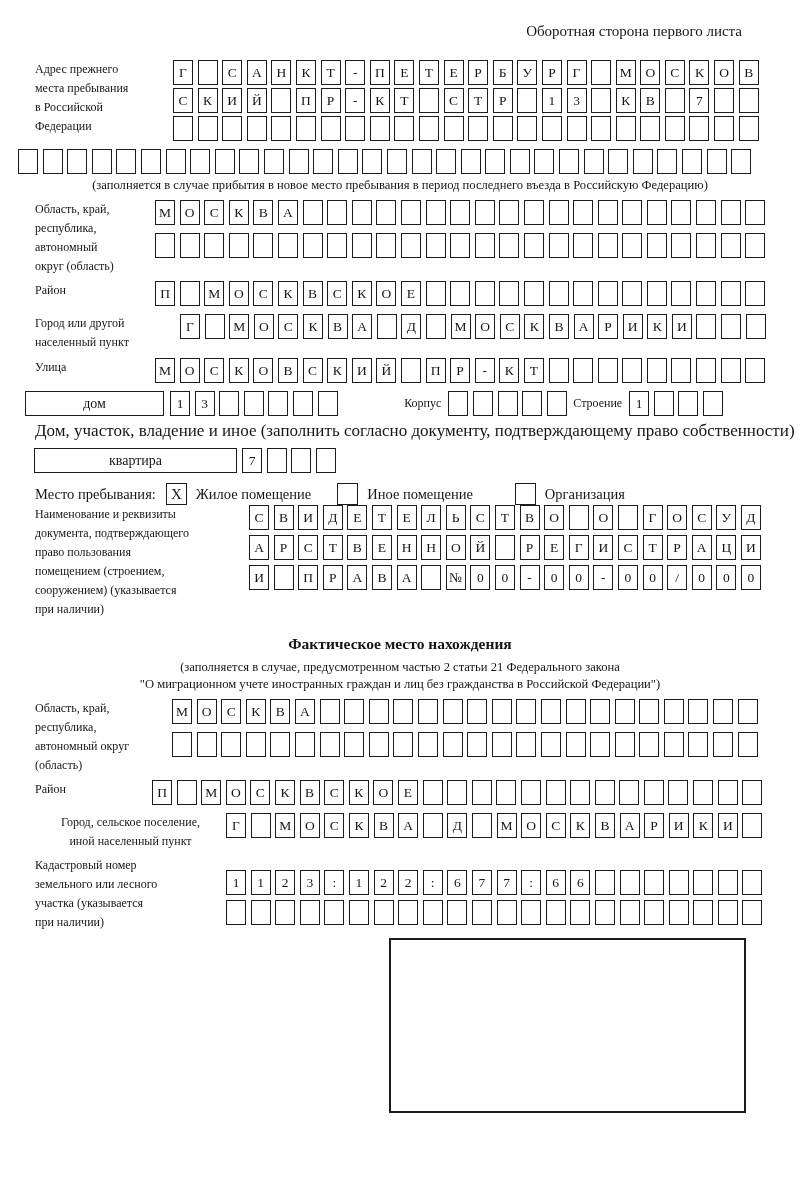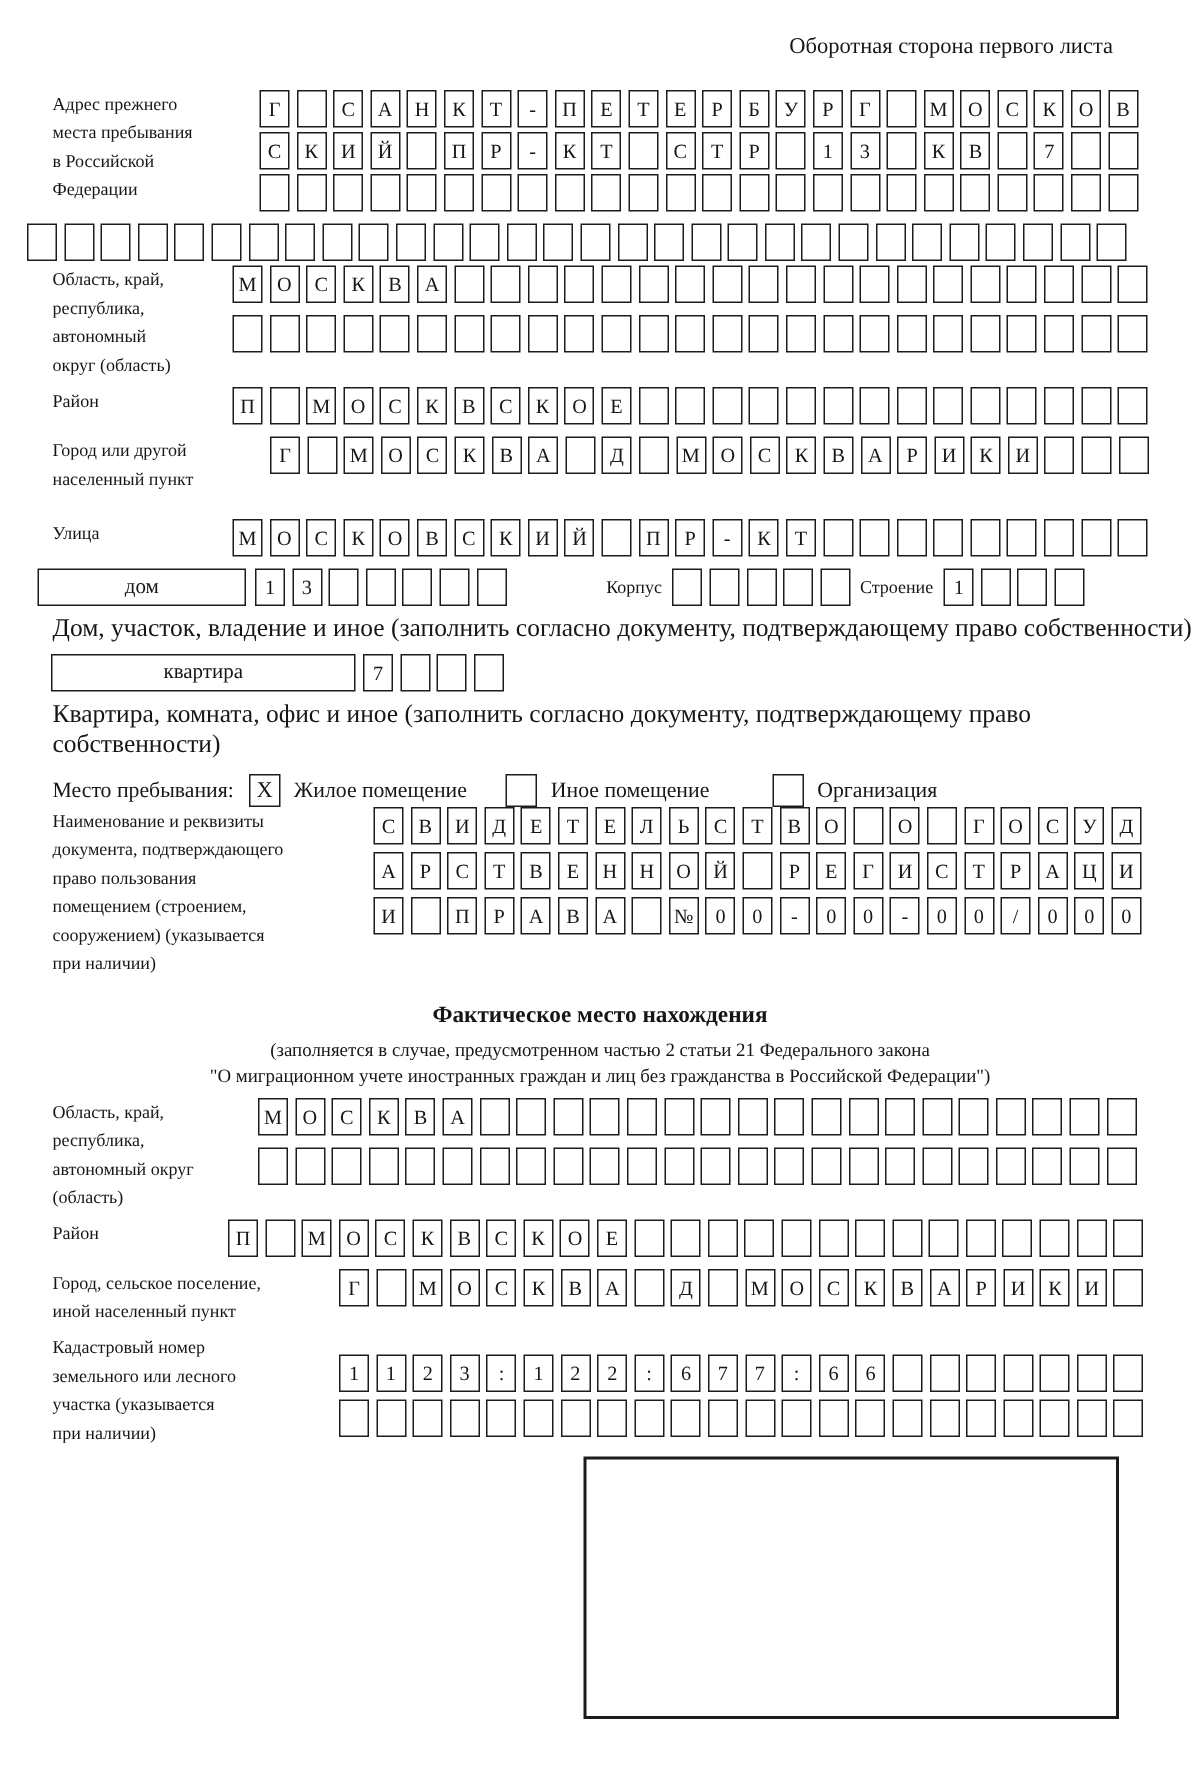--- a/index.html
+++ b/index.html
@@ -14,21 +14,21 @@
   .frow{display:flex;margin:0 0 5px 35px;}
   .fcol{display:flex;flex-direction:column;}
   .w-prev{width:138px;}
   .w-obl{width:120px;}
   .w-raion{width:120px;}
   .w-gorod{width:145px;}
   .w-ul{width:120px;}
   .w-doc{width:214px;}
   .w-fobl{width:137px;}
   .w-fraion{width:117px;}
-  .w-fgorod{width:191px;}
+  .w-fgorod{width:191px;text-align:center;}
   .w-kad{width:191px;}
   .note-center{text-align:center;font-size:12.6px;line-height:17px;margin:2px 0 6px;white-space:pre-line;}
   .sec-title{text-align:center;font-weight:bold;font-size:15.5px;margin:8px 0 6px;}
   .labelbox{box-sizing:border-box;border:1.6px solid #1c1c1c;height:25px;display:flex;
             align-items:center;justify-content:center;font-size:14px;flex-shrink:0;}
   .cap{font-size:17px;margin:1px 0 7px 35px;}
   .chk{box-sizing:border-box;width:21px;height:22px;border:1.7px solid #1c1c1c;
        display:inline-flex;align-items:center;justify-content:center;font-size:15px;flex-shrink:0;}
   .mesto-row{display:flex;align-items:center;margin:10px 0 0 35px;font-size:14.5px;}
   .mesto-row .opt-lbl{margin:0 0 0 9px;}
@@ -153,20 +153,21 @@
       <span class="cell"></span>
       <span class="cell"></span>
       <span class="cell"></span>
       <span class="cell"></span>
       <span class="cell"></span>
       <span class="cell"></span>
       <span class="cell"></span>
       <span class="cell"></span>
       <span class="cell"></span>
     </div>
+  <div class="note-center">(заполняется в случае прибытия в новое место пребывания в период последнего въезда в Российскую Федерацию)</div>
 
 
   <div class="frow">
     <div class="lbl w-obl">Область, край,
 республика,
 автономный
 округ (область)</div>
     <div class="fcol">
       <div class="cellrow" style="margin-bottom:8px;">
           <span class="cell">М</span>
@@ -280,21 +281,21 @@
         <span class="cell">Р</span>
         <span class="cell">И</span>
         <span class="cell">К</span>
         <span class="cell">И</span>
         <span class="cell"></span>
         <span class="cell"></span>
         <span class="cell"></span>
       </div>
   </div>
 
-  <div class="frow" style="margin-top:17px;">
+  <div class="frow" style="margin-top:6px;">
     <div class="lbl w-ul">Улица</div>
     <div class="cellrow">
         <span class="cell">М</span>
         <span class="cell">О</span>
         <span class="cell">С</span>
         <span class="cell">К</span>
         <span class="cell">О</span>
         <span class="cell">В</span>
         <span class="cell">С</span>
         <span class="cell">К</span>
@@ -349,21 +350,20 @@
 
   <div class="frow" style="margin-left:34px;align-items:center;">
     <div class="labelbox" style="width:203px;margin-right:5px;">квартира</div>
     <div class="cellrow" style="margin-bottom:0;">
         <span class="cell">7</span>
         <span class="cell"></span>
         <span class="cell"></span>
         <span class="cell"></span>
       </div>
   </div>
-  <div class="cap">Квартира, комната, офис и иное (заполнить согласно документу, подтверждающему право собственности)</div>
 
   <div class="mesto-row">
     <span>Место пребывания:</span>
     <span class="chk" style="margin-left:10px;">X</span>
     <span class="opt-lbl">Жилое помещение</span>
     <span class="chk" style="margin-left:26px;"></span>
     <span class="opt-lbl">Иное помещение</span>
     <span class="chk" style="margin-left:42px;"></span>
     <span class="opt-lbl">Организация</span>
   </div>

